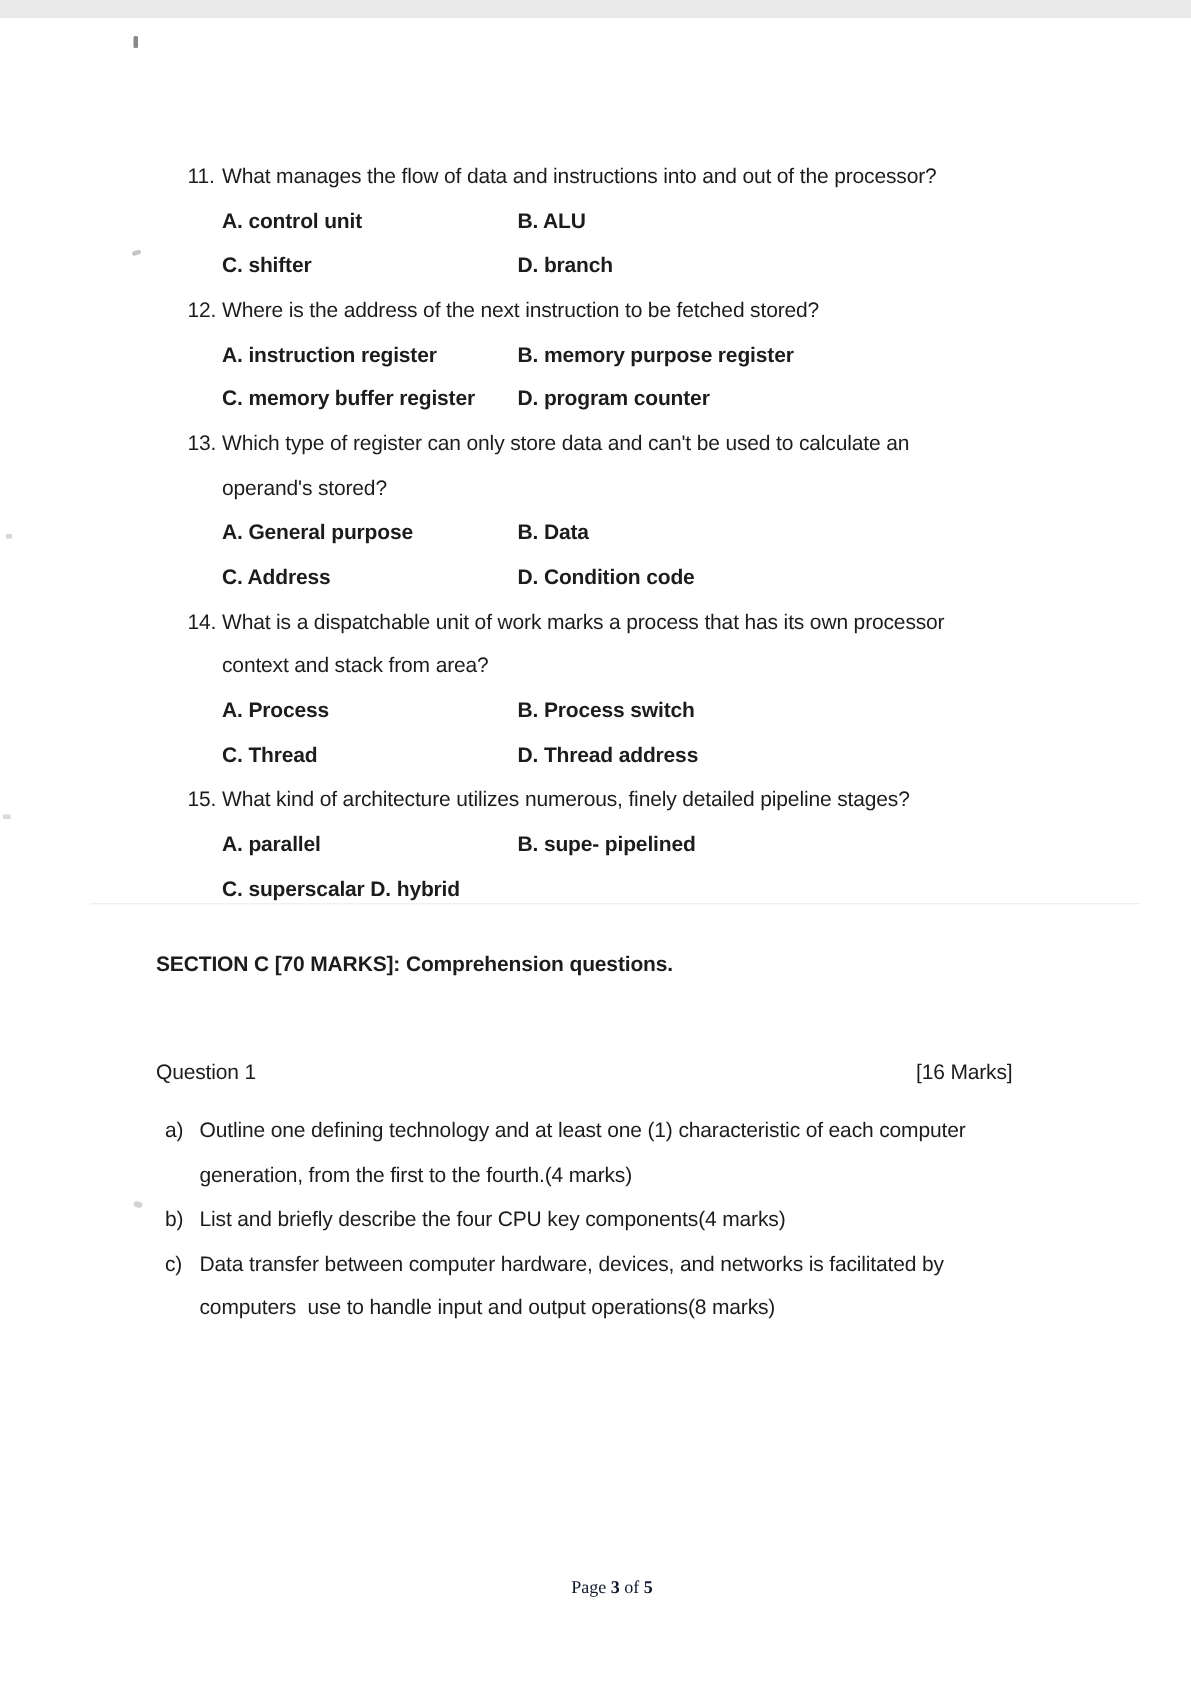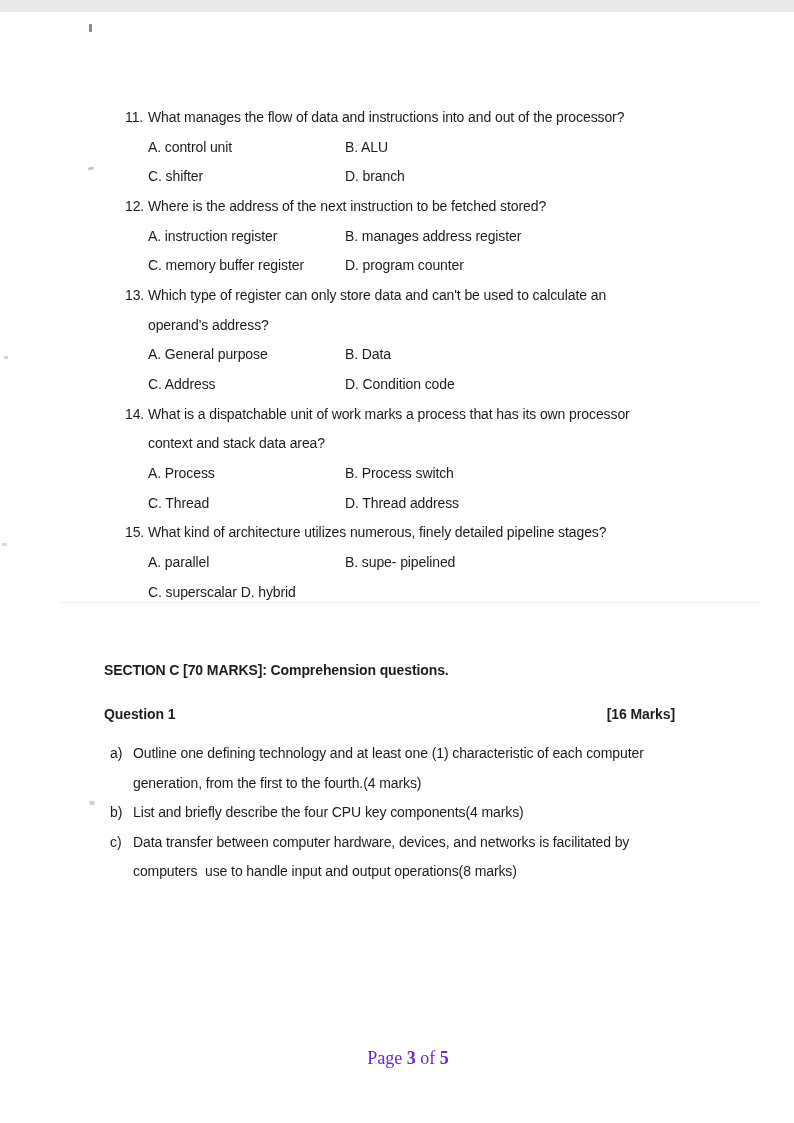--- a/index.html
+++ b/index.html
@@ -13,46 +13,46 @@
     color:#1c1c1c;
     font-size:14px;
     letter-spacing:-0.1px;
     margin-top:12px;
   }
   .line { white-space:pre; }
   
   .mcq { position:absolute; left:125px; top:91px; width:560px; line-height:29.65px; }
   .qnum { display:inline-block; width:23px; }
   .indent { margin-left:23px; }
-  .optrow { margin-left:23px; white-space:pre; }
+  .optrow { margin-left:23px; white-space:pre;font-weight:bold; }
   .opt-a { display:inline-block; width:197px; }
   .opt-b { display:inline-block; }
   
   .section-heading {
-    position:absolute; left:104px; top:648px;
+    position:absolute; left:104px; top:620px;
     font-weight:bold; line-height:20px; white-space:pre;
   }
   .q1-row {
     position:absolute; left:104px; top:692px; width:571px;
     display:flex; justify-content:space-between;
-    font-weight:bold; line-height:20px;
+    font-weight:normal; line-height:20px;
   }
   .parts { position:absolute; left:110px; top:727px; width:562px; line-height:29.5px; }
   .part-row { display:flex; }
   .part-marker { display:inline-block; width:23px; flex:0 0 23px; }
   .part-flex { display:flex; justify-content:flex-start; flex:1; }
   .part-cont { margin-left:23px; display:flex; justify-content:flex-start; }
   .marks { white-space:pre; }
   
   .footer {
     position:absolute; left:408px; top:1036px;
     transform:translateX(-50%);
     font-family:"Liberation Serif", serif;
-    font-size:18px; line-height:20px;
-    letter-spacing:0; white-space:pre; color:#6d28d9;
+    font-size:12px; line-height:20px;
+    letter-spacing:0; white-space:pre; color:#0f172a;
   }
   .footer b { font-weight:bold; }
   
   .artifact { position:absolute; pointer-events:none; }
   .speck1 { left:89px; top:12px;  width:3px; height:8px; background:rgba(40,40,40,.55); border-radius:1px; }
   .speck2 { left:88px; top:155px; width:6px; height:3px; background:rgba(90,90,90,.35); border-radius:2px; transform:rotate(-15deg); }
   .speck3 { left:4px;  top:344px; width:4px; height:3px; background:rgba(120,120,120,.30); }
   .speck4 { left:2px;  top:531px; width:5px; height:3px; background:rgba(120,120,120,.28); }
   .speck5 { left:89px; top:789px; width:6px; height:4px; background:rgba(110,110,110,.30); border-radius:2px; transform:rotate(12deg); }
   .faint-line { left:60px; top:590px; width:700px; height:1px; background:rgba(0,0,0,.06); }
@@ -70,34 +70,34 @@
   <div class="mcq">
 
     <div>
       <div class="line"><span class="qnum">11.</span><span>What manages the flow of data and instructions into and out of the processor?</span></div>
       <div class="optrow"><span class="opt-a">A. control unit</span><span class="opt-b">B. ALU</span></div>
       <div class="optrow"><span class="opt-a">C. shifter</span><span class="opt-b">D. branch</span></div>
     </div>
 
     <div>
       <div class="line"><span class="qnum">12.</span><span>Where is the address of the next instruction to be fetched stored?</span></div>
-      <div class="optrow"><span class="opt-a">A. instruction register</span><span class="opt-b">B. manages address register</span></div>
+      <div class="optrow"><span class="opt-a">A. instruction register</span><span class="opt-b">B. memory purpose register</span></div>
       <div class="optrow"><span class="opt-a">C. memory buffer register</span><span class="opt-b">D. program counter</span></div>
     </div>
 
     <div>
       <div class="line"><span class="qnum">13.</span><span>Which type of register can only store data and can't be used to calculate an</span></div>
-      <div class="line indent">operand's address?</div>
+      <div class="line indent">operand's stored?</div>
       <div class="optrow"><span class="opt-a">A. General purpose</span><span class="opt-b">B. Data</span></div>
       <div class="optrow"><span class="opt-a">C. Address</span><span class="opt-b">D. Condition code</span></div>
     </div>
 
     <div>
       <div class="line"><span class="qnum">14.</span><span>What is a dispatchable unit of work marks a process that has its own processor</span></div>
-      <div class="line indent">context and stack data area?</div>
+      <div class="line indent">context and stack from area?</div>
       <div class="optrow"><span class="opt-a">A. Process</span><span class="opt-b">B. Process switch</span></div>
       <div class="optrow"><span class="opt-a">C. Thread</span><span class="opt-b">D. Thread address</span></div>
     </div>
 
     <div>
       <div class="line"><span class="qnum">15.</span><span>What kind of architecture utilizes numerous, finely detailed pipeline stages?</span></div>
       <div class="optrow"><span class="opt-a">A. parallel</span><span class="opt-b">B. supe- pipelined</span></div>
       <div class="optrow"><span class="opt-a">C. superscalar D. hybrid</span><span class="opt-b"></span></div>
     </div>
 

